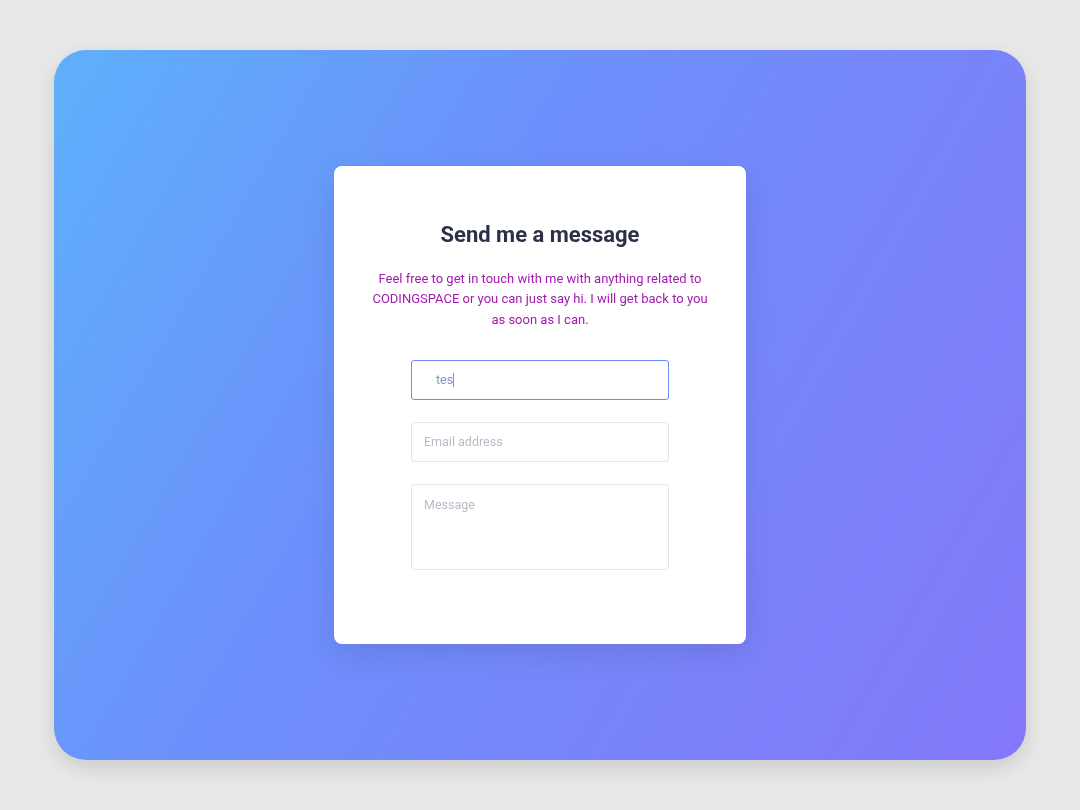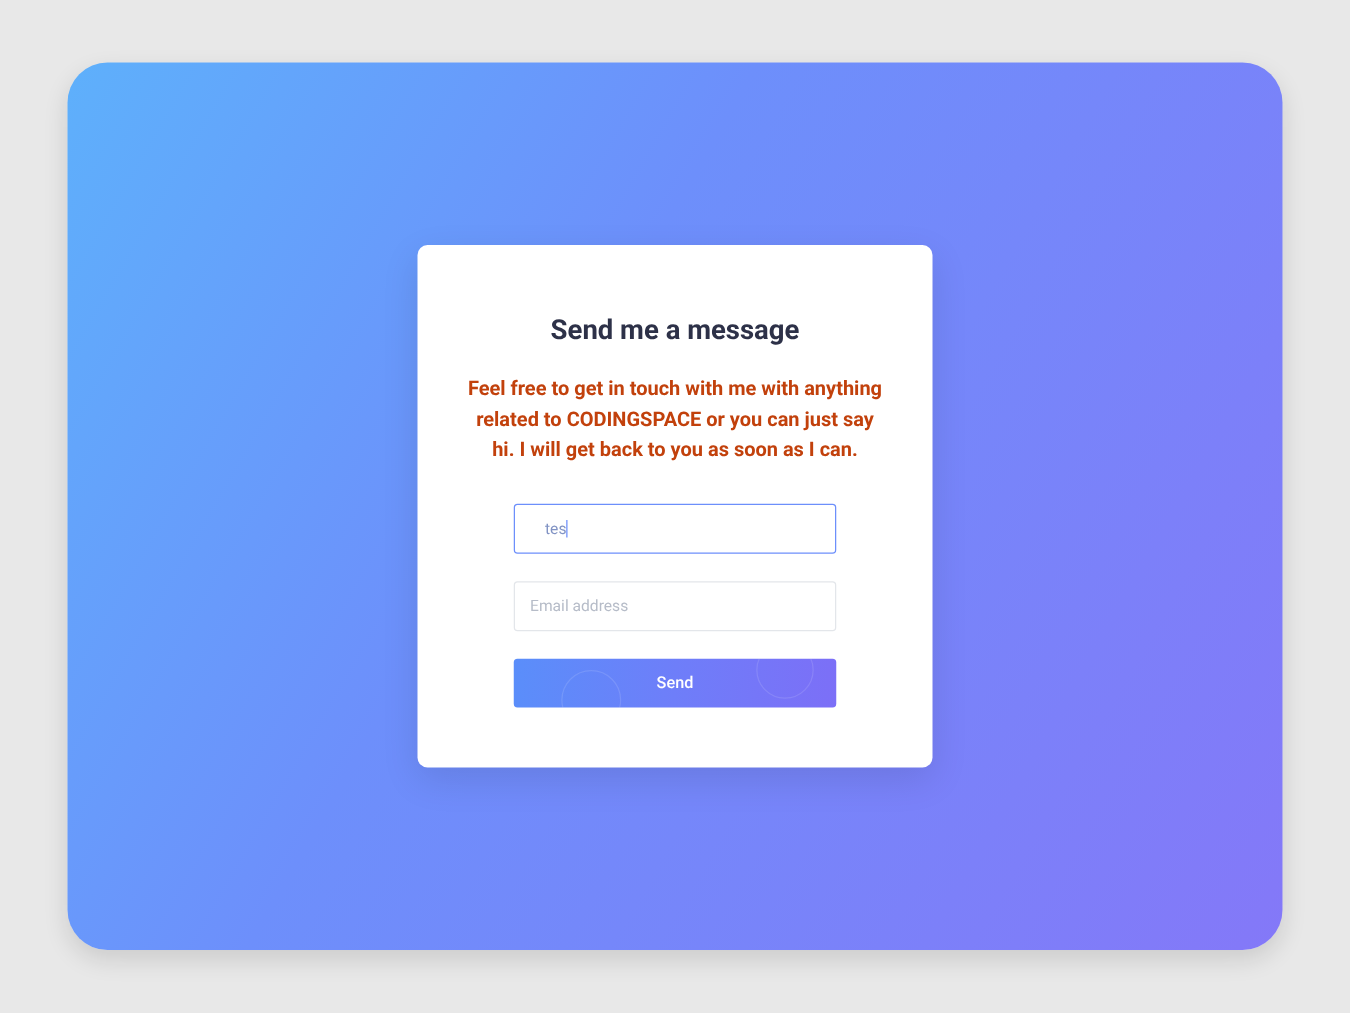--- a/index.html
+++ b/index.html
@@ -36,27 +36,26 @@
       flex-direction: column;
       align-items: center;
     }
     .form-title {
       font-size: 22px;
       font-weight: 700;
       color: #2d3148;
       margin-bottom: 22px;
     }
     .form-description {
-      font-size: 16px;
-      color: #c2410c;
+      font-size: 13px;
+      color: #a21caf;
       text-align: center;
       line-height: 1.55;
       margin-bottom: 30px;
       max-width: 360px;
-      font-weight: bold;
     }
     .input-wrap {
       width: 258px;
       margin-bottom: 22px;
     }
     .text-input {
       width: 100%;
       height: 40px;
       border: 1px solid #e3e6ea;
       border-radius: 3px;
@@ -150,18 +149,18 @@
         <span>tes</span>
           <span class="cursor-caret"></span>
       </div>
     </div>
 
     <div class="input-wrap">
       <input type="text" class="text-input" placeholder="Email address" style="">
     </div>
 
 
+    <div class="input-wrap">
+      <textarea class="textarea-input" placeholder="Message" style=""></textarea>
+    </div>
 
-    <button class="send-button">
-      <span>Send</span>
-    </button>
   </div>
 </div>
 
 </body></html>

